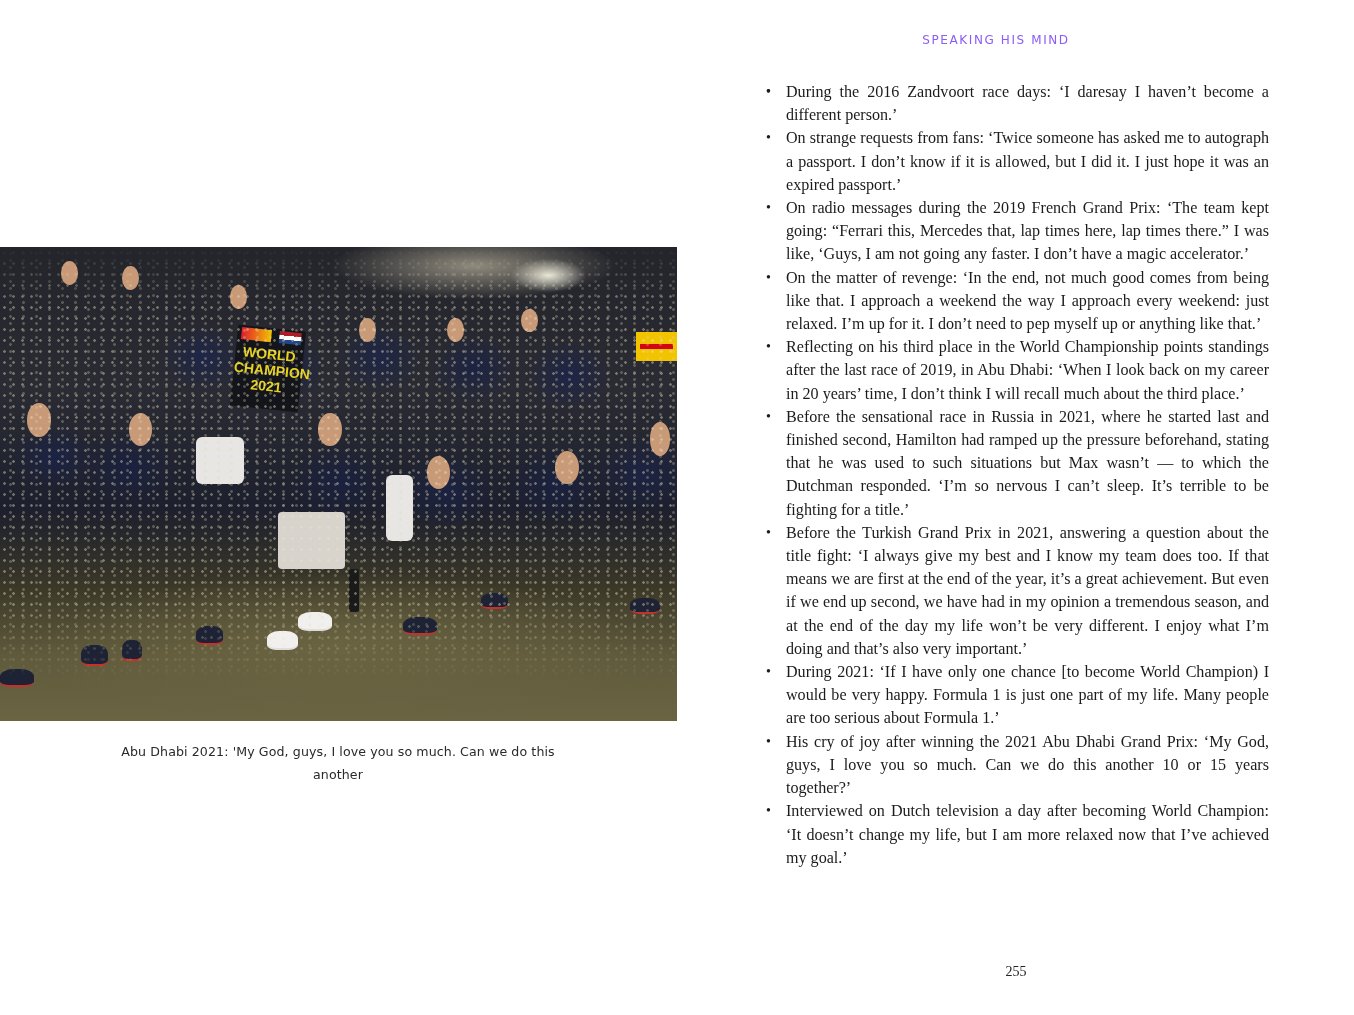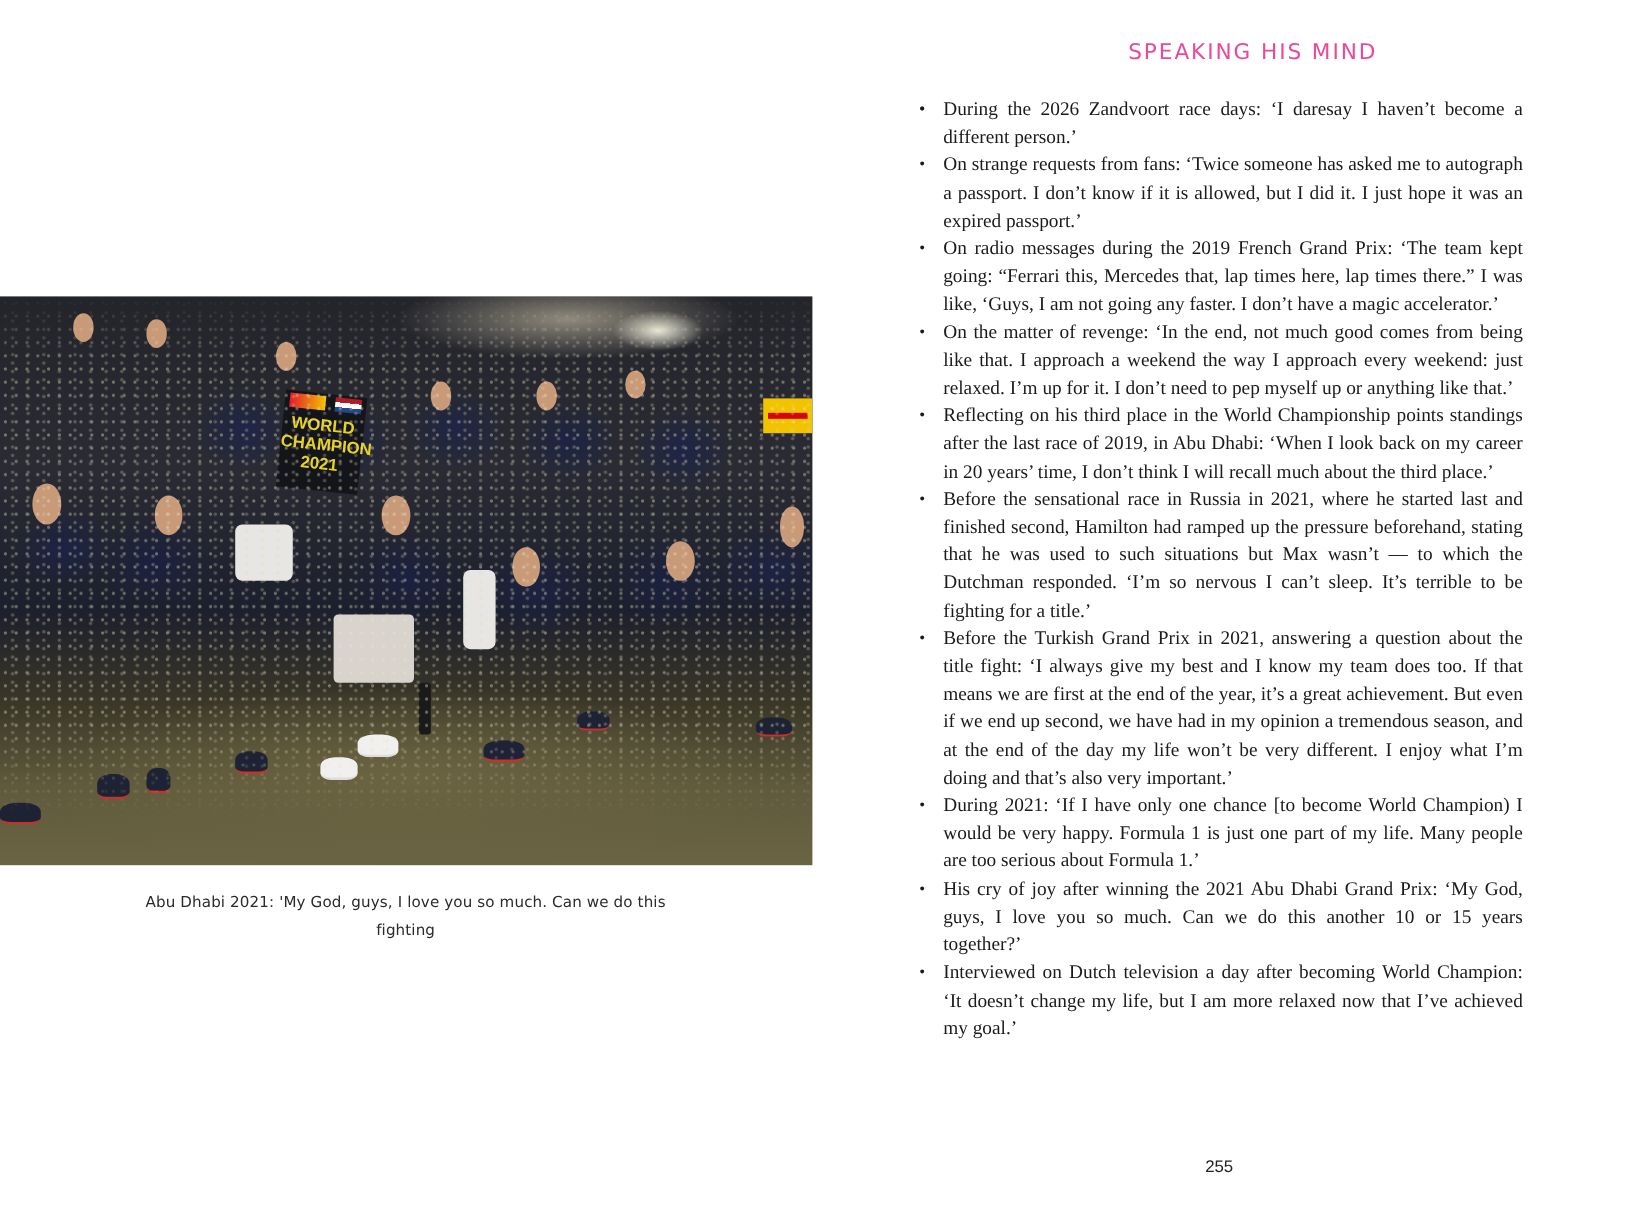--- a/index.html
+++ b/index.html
@@ -68,37 +68,37 @@
   .photo .dhl::after { content: ""; position: absolute; left: 10%; right: 10%; top: 40%; height: 20%; background: #d40511; }
 
   .caption {
     position: absolute; left: 100px; top: 740px; width: 476px;
     font-family: "DejaVu Sans", sans-serif; font-size: 12.6px; line-height: 23px;
     color: #2a2a2a; text-align: center; letter-spacing: 0.1px;
   }
 
   
   .running-head {
-    position: absolute; left: 788px; top: 33px; width: 512px; text-align: center;
-    font-family: "DejaVu Sans", sans-serif; font-size: 18px; letter-spacing: 1.6px; color: #ec4899;
+    position: absolute; left: 740px; top: 33px; width: 512px; text-align: center;
+    font-family: "DejaVu Sans", sans-serif; font-size: 12px; letter-spacing: 1.6px; color: #8b5cf6;
   }
   .quote-list {
     position: absolute; left: 768px; top: 80px; width: 501px;
     margin: 0; padding: 0; list-style: none;
     font-family: "Liberation Serif", serif; font-size: 16.1px; line-height: 23.2px; color: #1b1b1b;
   }
   .quote-list li {
     position: relative; padding-left: 18px; text-align: justify;
   }
   .quote-list li .bullet {
     position: absolute; left: -2px; top: 0; width: 10px; font-size: 14px;
   }
   .folio {
     position: absolute; left: 976px; top: 964px; width: 80px; text-align: center;
-    font-family: Liberation Sans, sans-serif; font-size: 14px; color: #222;
+    font-family: Liberation Serif, serif; font-size: 14px; color: #222;
   }
 </style>
 </head>
 <body>
 
 <div class="spread">
 
   <div class="photo">
     <div class="crowd"></div>
     <div class="dhl"></div>
@@ -137,28 +137,28 @@
     <div class="shoe white" style="left:39.5%;top:81%;width:4.5%;height:3.5%;"></div>
     <div class="shoe white" style="left:44%;top:77%;width:5%;height:3.5%;"></div>
     <div class="shoe" style="left:59.5%;top:78%;width:5%;height:3.5%;"></div>
     <div class="shoe" style="left:71%;top:73%;width:4%;height:3%;"></div>
     <div class="shoe" style="left:93%;top:74%;width:4.5%;height:3%;"></div>
 
     <div class="spray"></div>
   </div>
 
   <div class="caption">
-    <div>Abu Dhabi 2021: 'My God, guys, I love you so much. Can we do this fighting</div>
+    <div>Abu Dhabi 2021: 'My God, guys, I love you so much. Can we do this another</div>
   </div>
 
   <div class="running-head">SPEAKING HIS MIND</div>
 
   <ul class="quote-list">
     <li><span class="bullet">•</span></li>
-    <li><span class="bullet">•</span><span>During the 2026 Zandvoort race days: ‘I daresay I haven’t become a different person.’</span></li>
+    <li><span class="bullet">•</span><span>During the 2016 Zandvoort race days: ‘I daresay I haven’t become a different person.’</span></li>
     <li><span class="bullet">•</span><span>On strange requests from fans: ‘Twice someone has asked me to autograph a passport. I don’t know if it is allowed, but I did it. I just hope it was an expired passport.’</span></li>
     <li><span class="bullet">•</span><span>On radio messages during the 2019 French Grand Prix: ‘The team kept going: “Ferrari this, Mercedes that, lap times here, lap times there.” I was like, ‘Guys, I am not going any faster. I don’t have a magic accelerator.’</span></li>
     <li><span class="bullet">•</span><span>On the matter of revenge: ‘In the end, not much good comes from being like that. I approach a weekend the way I approach every weekend: just relaxed. I’m up for it. I don’t need to pep myself up or anything like that.’</span></li>
     <li><span class="bullet">•</span><span>Reflecting on his third place in the World Championship points standings after the last race of 2019, in Abu Dhabi: ‘When I look back on my career in 20 years’ time, I don’t think I will recall much about the third place.’</span></li>
     <li><span class="bullet">•</span><span>Before the sensational race in Russia in 2021, where he started last and finished second, Hamilton had ramped up the pressure beforehand, stating that he was used to such situations but Max wasn’t — to which the Dutchman responded. ‘I’m so nervous I can’t sleep. It’s terrible to be fighting for a title.’</span></li>
     <li><span class="bullet">•</span><span>Before the Turkish Grand Prix in 2021, answering a question about the title fight: ‘I always give my best and I know my team does too. If that means we are first at the end of the year, it’s a great achievement. But even if we end up second, we have had in my opinion a tremendous season, and at the end of the day my life won’t be very different. I enjoy what I’m doing and that’s also very important.’</span></li>
     <li><span class="bullet">•</span><span>During 2021: ‘If I have only one chance [to become World Champion) I would be very happy. Formula 1 is just one part of my life. Many people are too serious about Formula 1.’</span></li>
     <li><span class="bullet">•</span><span>His cry of joy after winning the 2021 Abu Dhabi Grand Prix: ‘My God, guys, I love you so much. Can we do this another 10 or 15 years together?’</span></li>
     <li><span class="bullet">•</span><span>Interviewed on Dutch television a day after becoming World Champion: ‘It doesn’t change my life, but I am more relaxed now that I’ve achieved my goal.’</span></li>
   </ul>

